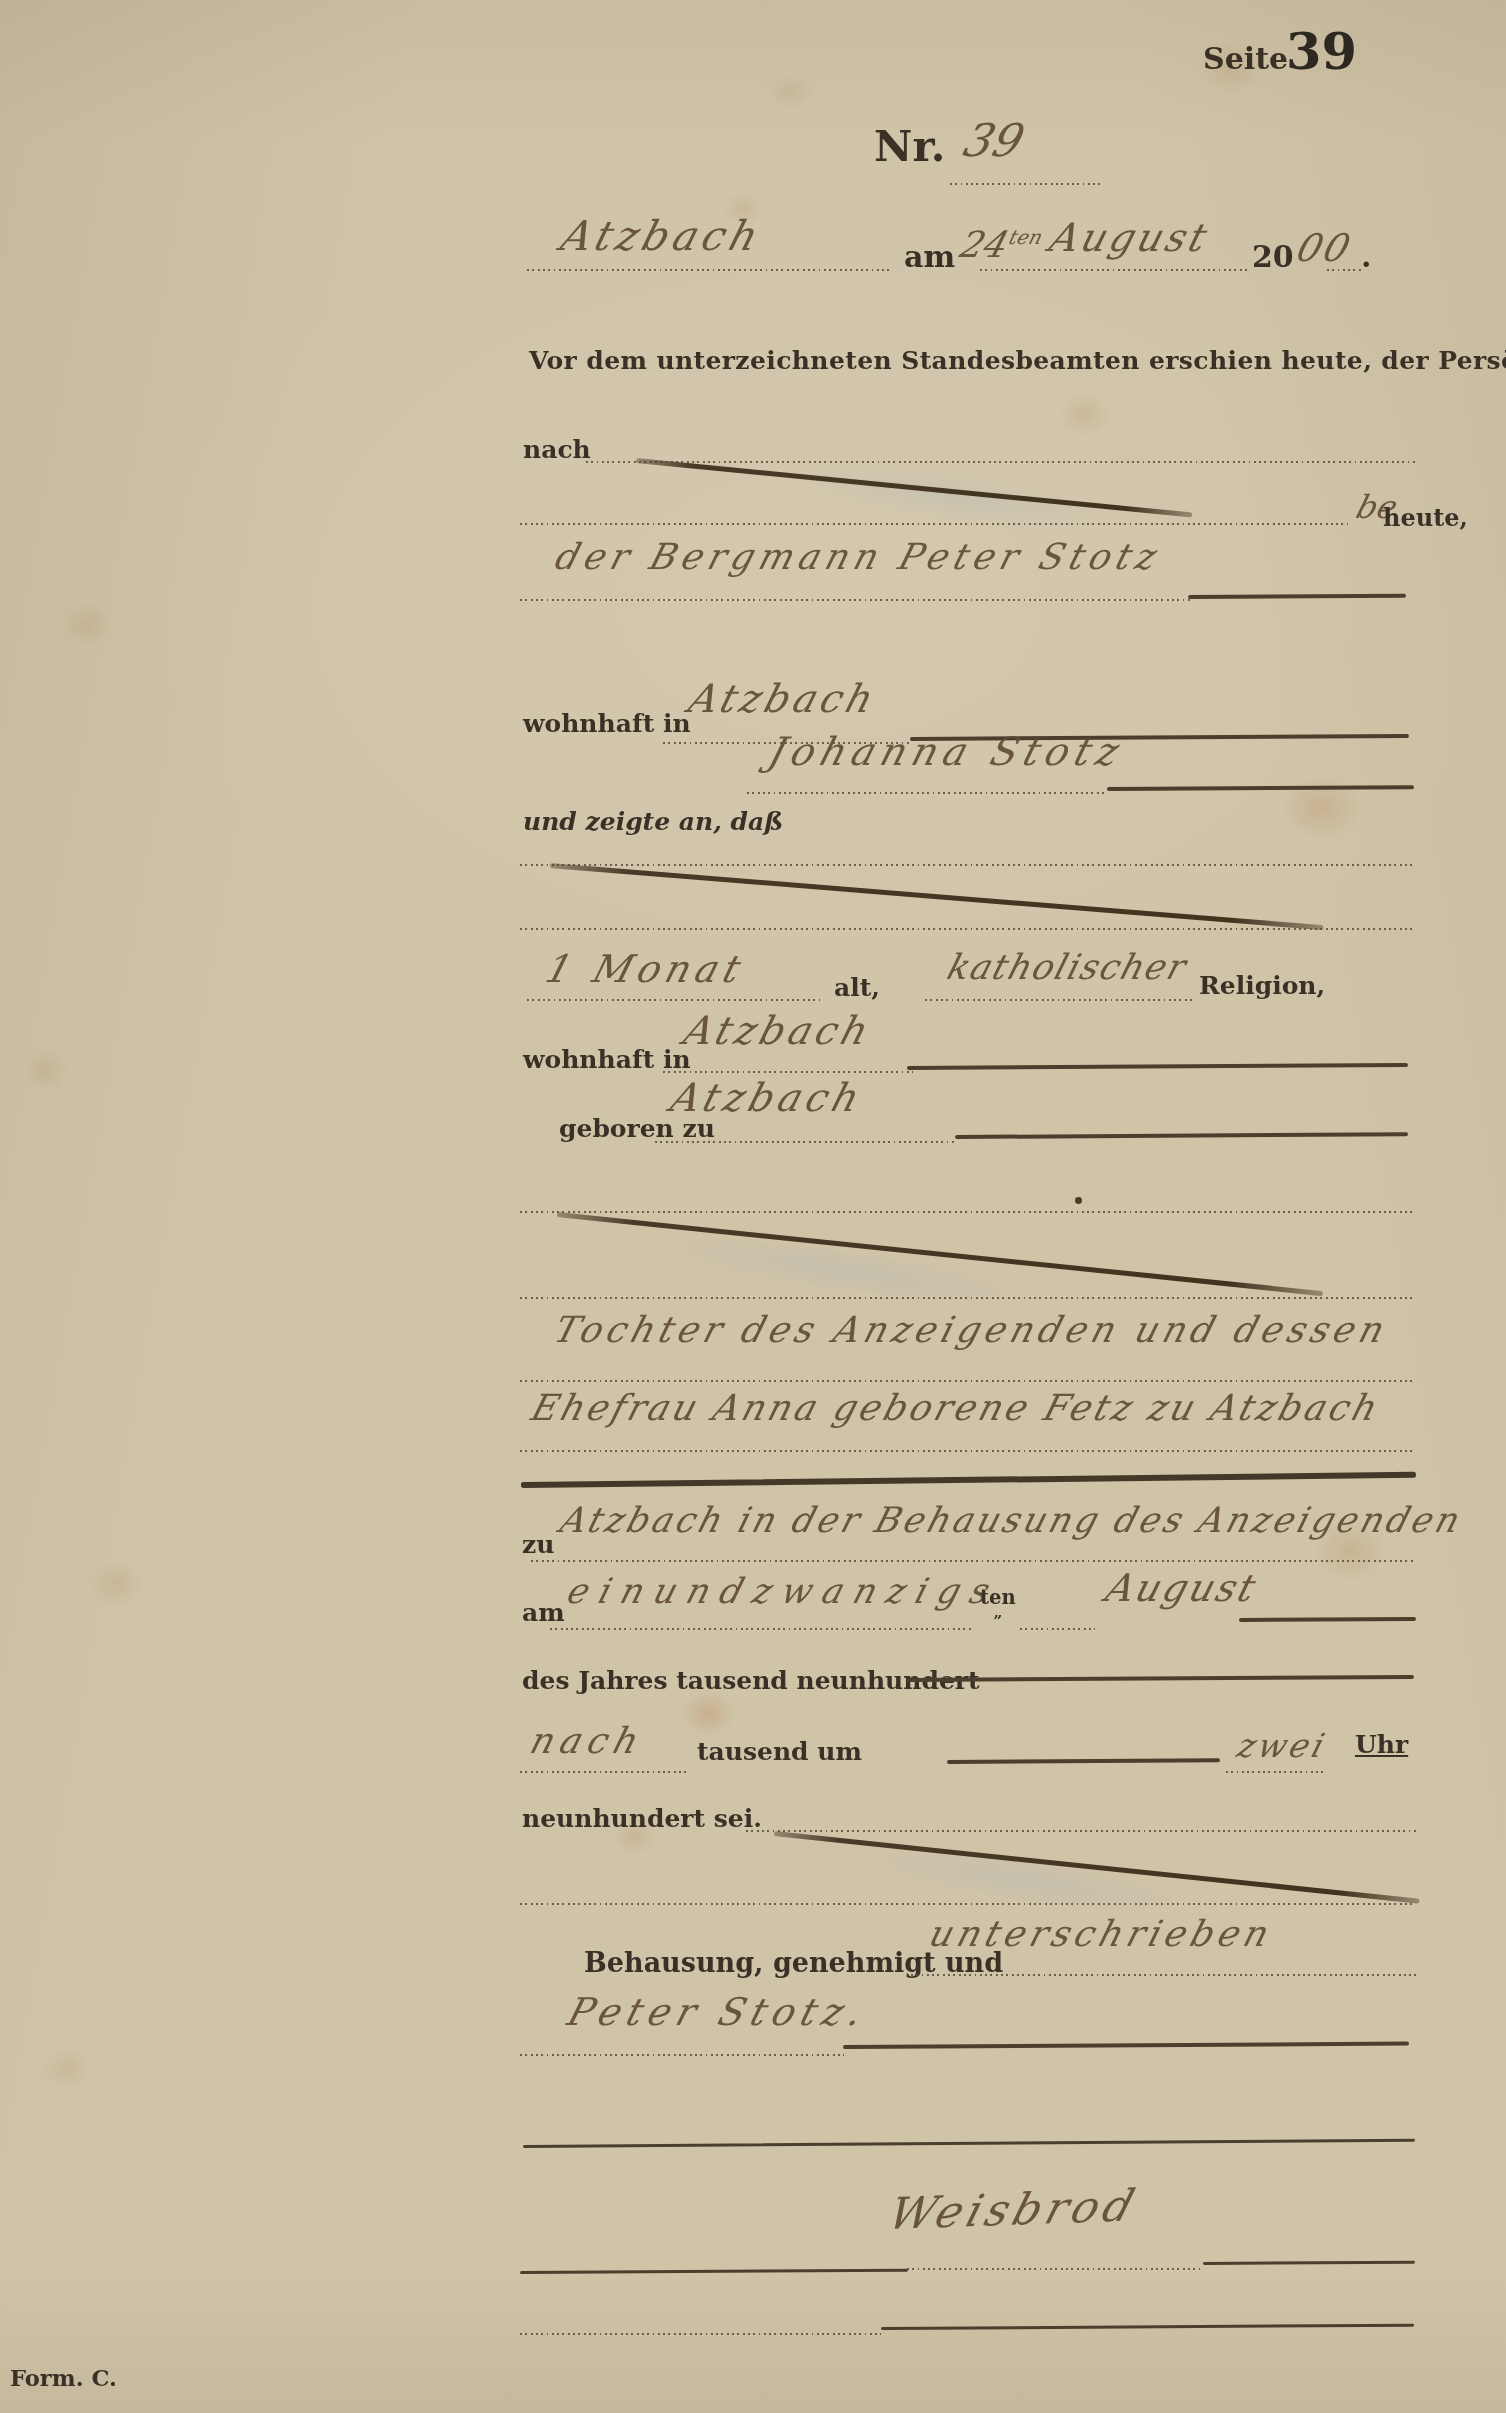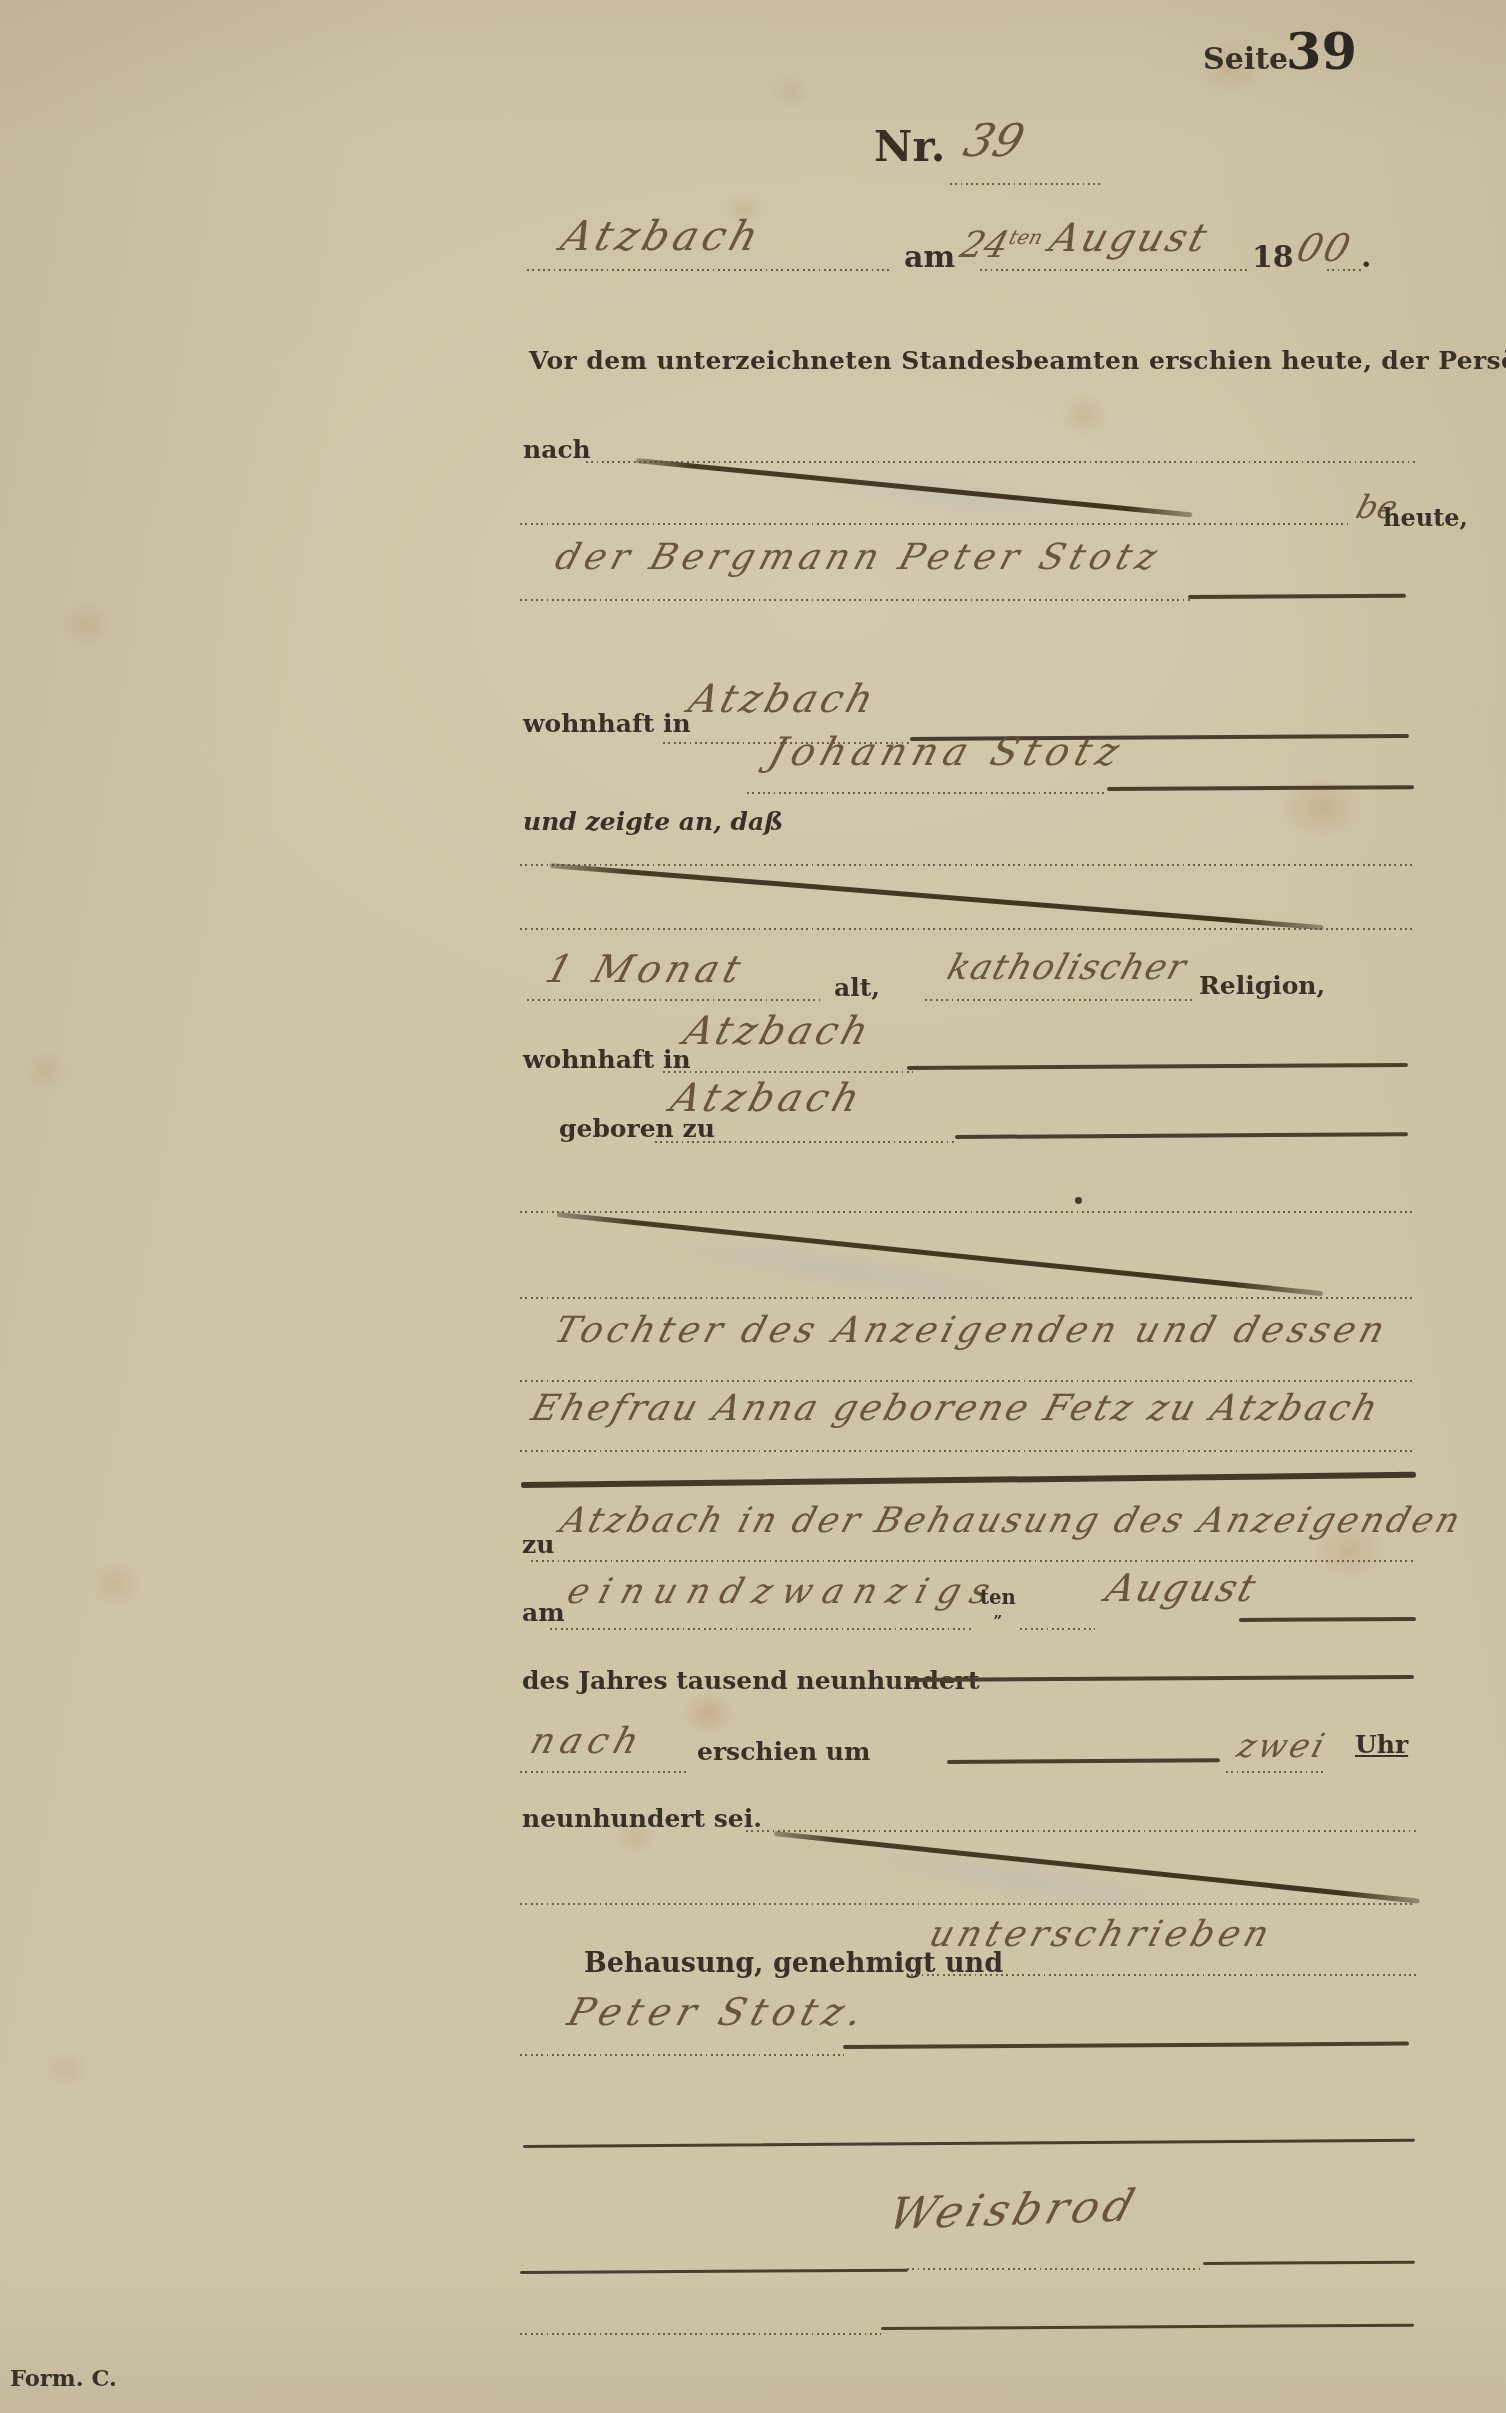--- a/index.html
+++ b/index.html
@@ -57,21 +57,21 @@
   <span class="el pr" style="left:874px;top:122px;font-size:42px;">Nr.</span>
   <span class="el hw" style="left:958px;top:114px;font-size:45px;">39</span>
   <div class="dot" style="left:950px;top:183px;width:154px;"></div>
 
   <span class="el hw" style="left:556px;top:212px;font-size:41px;letter-spacing:4.5px;">Atzbach</span>
   <div class="dot" style="left:527px;top:269px;width:365px;"></div>
   <span class="el pr" style="left:904px;top:239px;font-size:30px;">am</span>
   <span class="el hw" style="left:956px;top:224px;font-size:36px;"><span>24</span><span class="sup">ten</span></span>
   <div class="dot" style="left:980px;top:269px;width:270px;"></div>
   <span class="el hw" style="left:1045px;top:215px;font-size:39px;letter-spacing:3px;">August</span>
-  <span class="el pr" style="left:1252px;top:239px;font-size:30px;">18</span>
+  <span class="el pr" style="left:1252px;top:239px;font-size:30px;">20</span>
   <span class="el hw" style="left:1292px;top:226px;font-size:38px;letter-spacing:2.3px;">00</span>
   <div class="dot" style="left:1327px;top:269px;width:34px;"></div>
   <span class="el pr" style="left:1361px;top:239px;font-size:30px;">.</span>
 
   <span class="el pr" style="left:529px;top:346px;font-size:25px;letter-spacing:0.4px;">Vor dem unterzeichneten Standesbeamten erschien heute, der Persönlichkeit</span>
   <span class="el pr" style="left:523px;top:435px;font-size:25px;">nach</span>
   <div class="dot" style="left:586px;top:461px;width:830px;"></div>
   <div class="strike" style="left:636px;top:458px;width:559px;transform:rotate(5.6deg);"></div>
   <div class="dot" style="left:520px;top:523px;width:828px;"></div>
   <span class="el hw" style="left:1352px;top:488px;font-size:32px;">be</span>
@@ -134,21 +134,21 @@
   <span class="el pr tenstack" style="left:980px;top:1590px;font-size:19.6px;"><span>ten</span><span class="d2">„</span></span>
   <div class="dot" style="left:1020px;top:1628px;width:75px;"></div>
   <span class="el hw" style="left:1101px;top:1566px;font-size:38px;letter-spacing:2.3px;">August</span>
   <div class="ink" style="left:1239px;top:1618px;width:177px;"></div>
 
   <span class="el pr" style="left:522px;top:1666px;font-size:25px;">des Jahres tausend neunhundert</span>
   <div class="ink" style="left:907px;top:1678px;width:507px;"></div>
 
   <span class="el hw" style="left:526px;top:1720px;font-size:36px;letter-spacing:6px;">nach</span>
   <div class="dot" style="left:520px;top:1771px;width:169px;"></div>
-  <span class="el pr" style="left:697px;top:1737px;font-size:25px;">erschien um</span>
+  <span class="el pr" style="left:697px;top:1737px;font-size:25px;">tausend um</span>
   <div class="ink" style="left:947px;top:1760px;width:273px;"></div>
   <span class="el hw" style="left:1233px;top:1726px;font-size:33px;letter-spacing:3px;">zwei</span>
   <div class="dot" style="left:1226px;top:1771px;width:98px;"></div>
   <span class="el pr" style="left:1355px;top:1730px;font-size:25px;text-decoration:underline;">Uhr</span>
 
   <span class="el pr" style="left:522px;top:1804px;font-size:25px;">neunhundert sei.</span>
   <div class="dot" style="left:746px;top:1830px;width:670px;"></div>
   <div class="strike" style="left:774px;top:1831px;width:649px;transform:rotate(6deg);"></div>
 
   <div class="dot" style="left:520px;top:1903px;width:896px;"></div>

